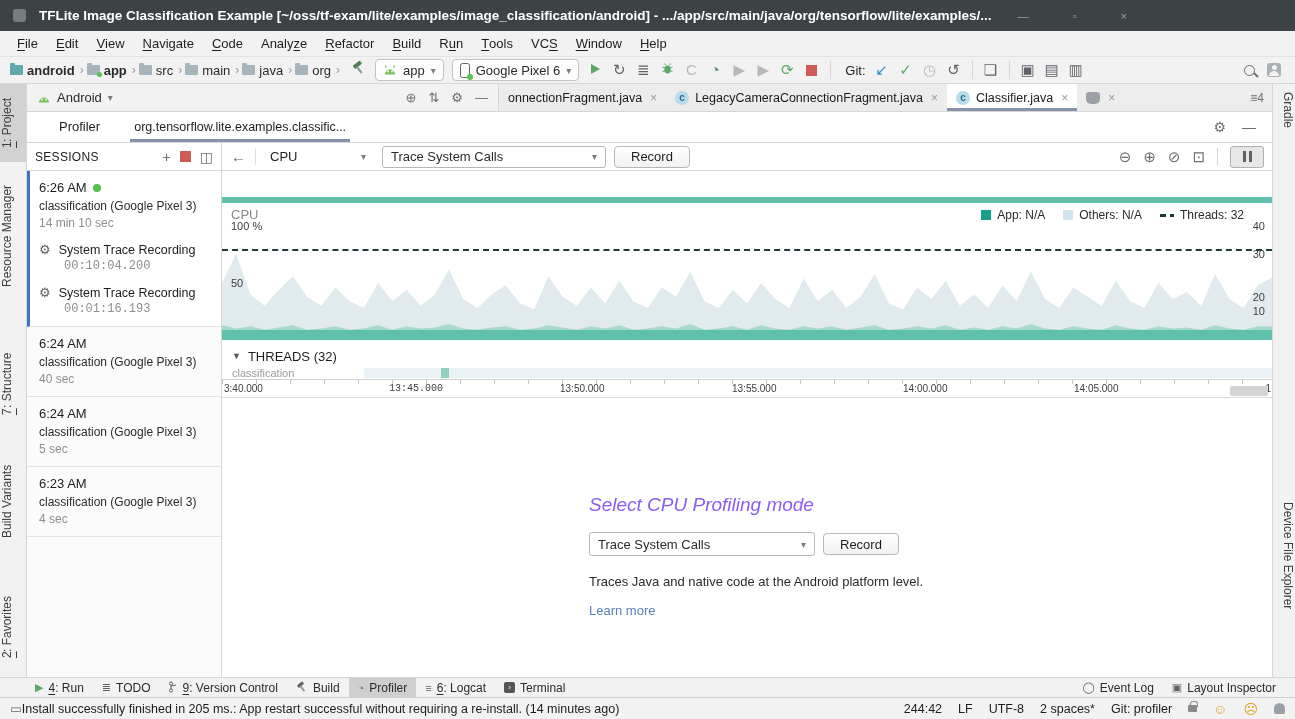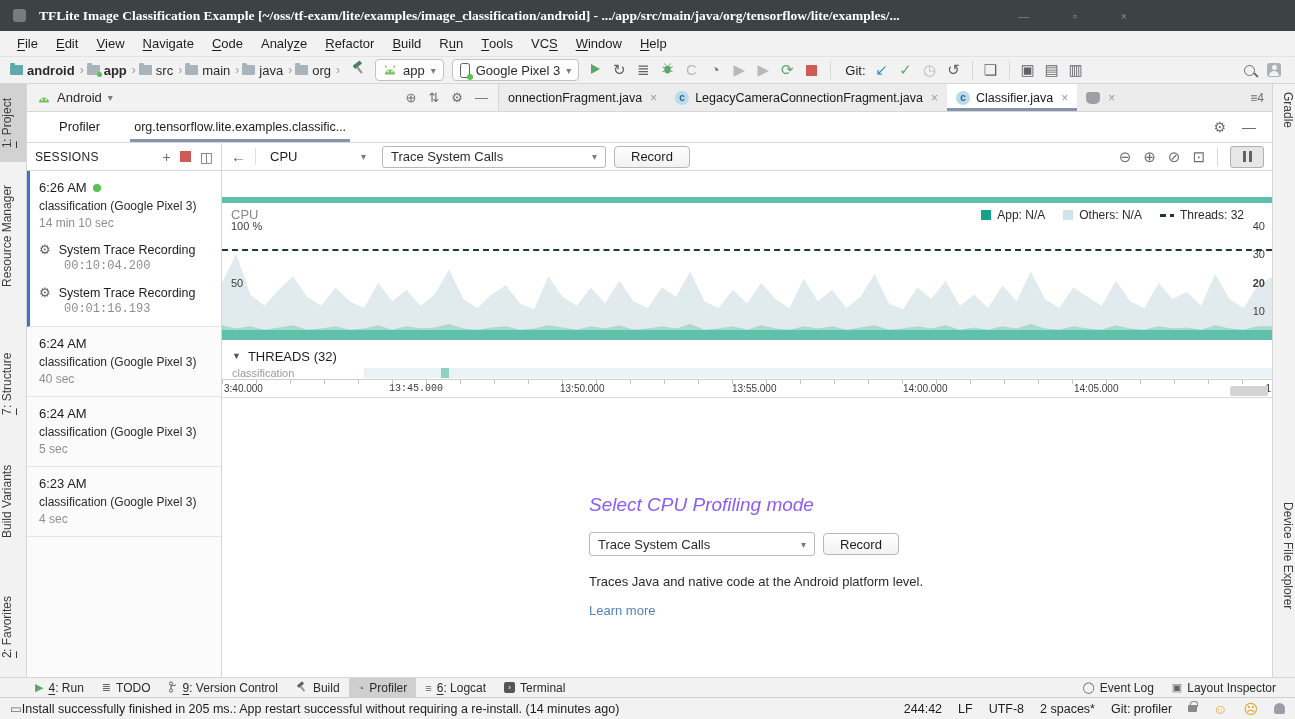--- a/index.html
+++ b/index.html
@@ -1,21 +1,21 @@
 <!DOCTYPE html>
 <html><head>
 <meta charset="utf-8">
 <style>
   * { box-sizing: border-box; margin: 0; padding: 0; }
   html,body { width:1295px; height:719px; overflow:hidden; }
   body { font-family:"Liberation Sans", sans-serif; font-size:13px; color:#2b2b2b; background:#fff; }
   .app { width:1295px; height:719px; display:flex; flex-direction:column; position:relative; }
 
   
-  .titlebar { height:31px; background:#3d4244; color:#fff; display:flex; align-items:center; flex:none; position:relative;font-family:Liberation Serif, serif; }
+  .titlebar { height:31px; background:#3d4244; color:#fff; display:flex; align-items:center; flex:none; position:relative; }
   .win-appicon { width:13px; height:13px; margin-left:13px; background:#8b9094; border-radius:3px; opacity:.75; }
   .title-text { margin-left:13px; font-weight:bold; font-size:13.5px; white-space:nowrap; overflow:hidden; }
   .winbtns { position:absolute; right:168px; top:0; height:31px; display:flex; align-items:center; gap:44px; color:#9aa0a3; font-size:11px; }
   .winbtns span { cursor:default; }
 
   
   .menubar { height:26px; background:#f2f2f2; display:flex; align-items:center; padding-left:8px; border-bottom:1px solid #e3e3e3; flex:none; }
   .menu-item { padding:0 9px; height:100%; display:flex; align-items:center; font-size:13px; color:#1d1d1d; }
 
   
@@ -241,21 +241,21 @@
           <line x1="10.5" y1="2.6" x2="11.8" y2="0.6" stroke="#77c159" stroke-width="1.2"></line>
           <circle cx="5" cy="6.5" r="0.9" fill="#fff"></circle>
           <circle cx="9" cy="6.5" r="0.9" fill="#fff"></circle>
         </svg>
       <span>app</span>
       <span class="arr">▾</span>
     </span>
 
     <span class="combo">
       <span class="phone-ic"></span>
-      <span>Google Pixel 3</span>
+      <span>Google Pixel 6</span>
       <span class="arr">▾</span>
     </span>
 
     <span class="tbi green"><svg width="12" height="12" viewBox="0 0 12 12">
           <path d="M2 1 L11 6 L2 11 Z" fill="#59a869"></path>
         </svg></span>
     <span class="tbi">↻</span>
     <span class="tbi">≣</span>
     <span class="tbi green"><svg width="13" height="13" viewBox="0 0 13 13">
           <ellipse cx="6.5" cy="7.5" rx="3.2" ry="4" fill="#59a869"></ellipse>
@@ -441,21 +441,21 @@
                 <path d="M0,137 L0.0,80.0 L14.1,50.4 L28.3,91.4 L42.4,102.8 L56.6,86.8 L70.7,73.2 L84.9,93.7 L99.0,102.8 L113.2,84.6 L127.3,98.2 L141.5,105.1 L155.6,80.0 L169.8,98.2 L183.9,86.8 L198.1,102.8 L212.2,91.4 L226.4,66.3 L240.5,96.0 L254.7,105.1 L268.8,91.4 L283.0,82.3 L297.1,100.5 L311.3,106.2 L325.4,73.2 L339.6,93.7 L353.7,102.8 L367.9,84.6 L382.0,100.5 L396.2,77.7 L410.3,98.2 L424.5,105.1 L438.6,84.6 L452.8,93.7 L466.9,68.6 L481.1,98.2 L495.2,105.1 L509.4,86.8 L523.5,100.5 L537.6,80.0 L551.8,96.0 L565.9,105.1 L580.1,75.4 L594.2,98.2 L608.4,86.8 L622.5,105.1 L636.7,93.7 L650.8,70.9 L665.0,100.5 L679.1,106.2 L693.3,84.6 L707.4,96.0 L721.6,77.7 L735.7,102.8 L749.9,91.4 L764.0,105.1 L778.2,82.3 L792.3,98.2 L806.5,68.6 L820.6,96.0 L834.8,105.1 L848.9,84.6 L863.1,93.7 L877.2,102.8 L891.4,77.7 L905.5,98.2 L919.7,105.1 L933.8,80.0 L948.0,96.0 L962.1,89.1 L976.3,102.8 L990.4,70.9 L1004.6,96.0 L1018.7,105.1 L1032.9,82.3 L1047.0,74.3 L1047,137 Z" fill="#e1ebee"></path>
                 <path d="M0,137 L0.0,122.2 L14.1,125.6 L28.3,123.3 L42.4,126.7 L56.6,124.5 L70.7,122.2 L84.9,126.7 L99.0,125.6 L113.2,123.3 L127.3,126.7 L141.5,125.6 L155.6,122.2 L169.8,126.7 L183.9,123.3 L198.1,125.6 L212.2,124.5 L226.4,121.0 L240.5,125.6 L254.7,126.7 L268.8,124.5 L283.0,123.3 L297.1,126.7 L311.3,125.6 L325.4,122.2 L339.6,124.5 L353.7,126.7 L367.9,123.3 L382.0,125.6 L396.2,122.2 L410.3,126.7 L424.5,125.6 L438.6,123.3 L452.8,125.6 L466.9,121.0 L481.1,126.7 L495.2,125.6 L509.4,123.3 L523.5,126.7 L537.6,122.2 L551.8,125.6 L565.9,126.7 L580.1,123.3 L594.2,125.6 L608.4,123.3 L622.5,126.7 L636.7,124.5 L650.8,122.2 L665.0,126.7 L679.1,125.6 L693.3,123.3 L707.4,125.6 L721.6,122.2 L735.7,126.7 L749.9,124.5 L764.0,126.7 L778.2,123.3 L792.3,125.6 L806.5,121.0 L820.6,125.6 L834.8,126.7 L848.9,123.3 L863.1,125.6 L877.2,126.7 L891.4,122.2 L905.5,125.6 L919.7,126.7 L933.8,123.3 L948.0,125.6 L962.1,124.5 L976.3,126.7 L990.4,122.2 L1004.6,125.6 L1018.7,126.7 L1032.9,123.3 L1047.0,123.3 L1047,137 Z" fill="#a9d9cb"></path>
                 <rect x="0" y="127" width="1047" height="10" fill="#5fc0ac"></rect>
               </svg>
             <div class="dash-line"></div>
             <span class="cpu-lab">CPU</span>
             <span class="ylab" style="top:17px; left:9px;">100 %</span>
             <span class="ylab" style="top:74px; left:9px;">50</span>
             <span class="ylab" style="top:17px; right:7px;">40</span>
             <span class="ylab" style="top:45px; right:7px;">30</span>
-            <span class="ylab" style="top:74px; right:7px;font-weight:bold;">20</span>
+            <span class="ylab" style="top:88px; right:7px;">20</span>
             <span class="ylab" style="top:102px; right:7px;">10</span>
             <span class="legend">
               <span class="leg-item">
                   <span class="sw app"></span>
                   <span>App: N/A</span>
                 </span>
               <span class="leg-item">
                   <span class="sw others"></span>
                   <span>Others: N/A</span>
                 </span>

